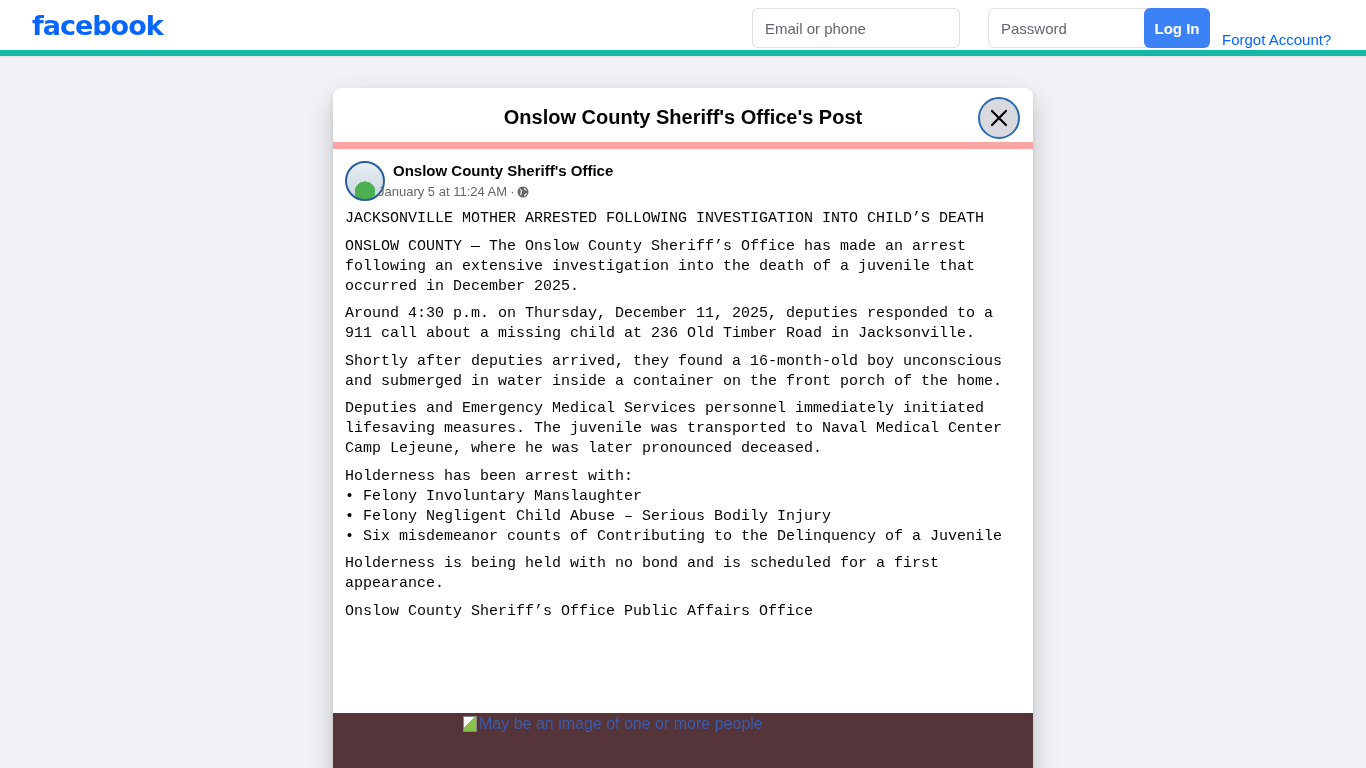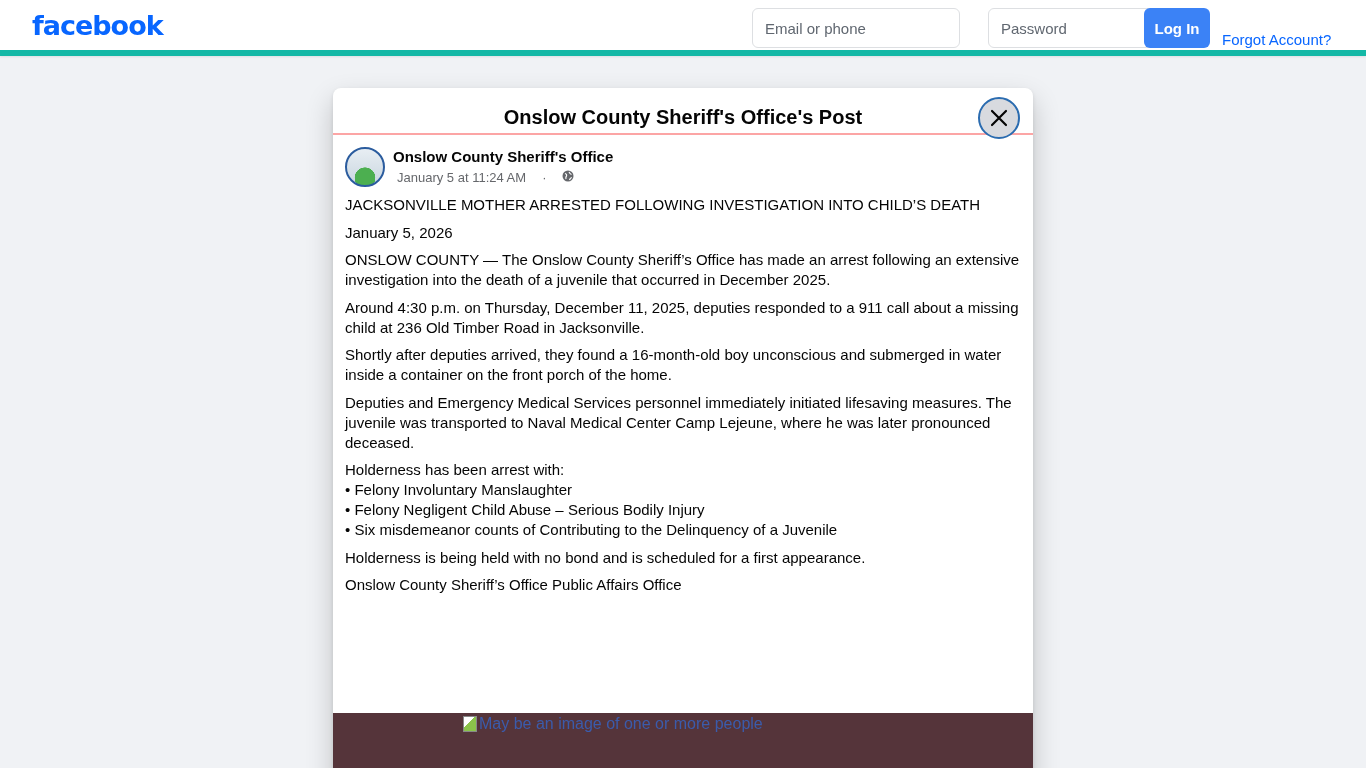--- a/index.html
+++ b/index.html
@@ -7,29 +7,29 @@
   body { background: #f0f2f5; font-family: "Liberation Sans", sans-serif; color: #1c1e21; position: relative; }
   .topbar { position: absolute; left: 0; top: 0; width: 1366px; height: 56px; background: #fff; border-bottom: 6px solid #14b8a6; box-shadow: 0 1px 2px rgba(0,0,0,0.08); text-decoration: underline; }
   .logo { position: absolute; left: 32px; top: 10px; font-family: "DejaVu Sans", sans-serif; font-weight: bold; font-size: 27px; color: #0866ff; letter-spacing: -1px; }
   .login-input { position: absolute; top: 8px; height: 40px; border: 1px solid #dddfe2; border-radius: 6px; background: #fff; padding: 0 12px; font-size: 15px; color: #606770; font-family: "Liberation Sans", sans-serif; }
   .login-input::placeholder { color: #606770; }
   #email { left: 752px; width: 208px; }
   #password { left: 948px; width: 188px; margin-left: 40px; }
   .login-btn { position: absolute; left: 1144px; top: 8px; width: 66px; height: 40px; background: #3b82f6; color: #fff; border: none; border-radius: 6px; font-weight: bold; font-size: 15px; font-family: "Liberation Sans", sans-serif; }
   .forgot { position: absolute; left: 1222px; top: 18px; font-size: 15px; color: #0866ff; text-decoration: none; margin-top: 13px; }
   .dialog { position: absolute; left: 333px; top: 88px; width: 700px; height: 700px; background: #fff; border-radius: 8px 8px 0 0; box-shadow: 0 12px 28px rgba(0,0,0,0.2), 0 2px 4px rgba(0,0,0,0.1); overflow: hidden; }
-  .dialog-header { height: 47px; border-bottom: 2px solid #fca5a5; position: relative; }
+  .dialog-header { height: 61px; border-bottom: 7px solid #fca5a5; position: relative; }
   .dialog-title { position: absolute; left: 0; right: 0; top: 18px; text-align: center; font-size: 20px; font-weight: bold; color: #050505; }
   .close-btn { position: absolute; right: 13px; top: 9px; width: 42px; height: 42px; border-radius: 50%; background: #d8dadf; border: 2px solid #2b6cb0; display: flex; align-items: center; justify-content: center; cursor: pointer; }
   .post-head { position: relative; height: 56px; }
   .avatar { position: absolute; left: 12px; top: 12px; width: 40px; height: 40px; border-radius: 50%; border: 2px solid #2b5c9e; background: radial-gradient(circle at 50% 80%, #4caf50 0 30%, transparent 31%), linear-gradient(#e8eef3, #c9d6e0); overflow: hidden; }
   .author { position: absolute; left: 60px; top: 13px; font-size: 15px; font-weight: 600; color: #050505; }
-  .meta { position: absolute; left: 64px; top: 35px; font-size: 13px; color: #65676b; display: flex; align-items: flex-start; gap: 16px; }
+  .meta { position: absolute; left: 45px; top: 35px; font-size: 13px; color: #65676b; display: flex; align-items: center; gap: 3px; }
   .body { padding: 4px 12px 0 12px; font-size: 15px; line-height: 20px; color: #050505; }
-  .body p { margin-bottom: 7.5px; }
+  .body p { margin-bottom: 7.5px; font-family: Liberation Mono, monospace; }
   .media { position: absolute; left: 0; top: 625px; width: 700px; height: 80px; background: #55343a; }
   .media-alt { position: absolute; left: 130px; top: 2px; font-size: 16px; color: #3b5bab; display: flex; align-items: center; gap: 2px; }
   .broken-img { width: 14px; height: 16px; background: linear-gradient(135deg, #fff 0 40%, #8bc34a 41% 100%); border: 1px solid #888; }
 </style>
 </head>
 <body>
 
 <div class="topbar">
   <div class="logo">facebook</div>
   <input id="email" class="login-input" type="text" placeholder="Email or phone" style="">
@@ -56,21 +56,20 @@
       <span>·</span>
       <svg width="12" height="12" viewBox="0 0 12 12">
           <circle cx="6" cy="6" r="5.5" fill="#65676b"></circle>
           <path d="M3 3.5 Q5 4 4.5 6 Q3.5 7 4 9 M7 2 Q8 4 9.5 4.5 M7.5 10 Q8 8 9.8 7.5" stroke="#fff" stroke-width="1.2" fill="none"></path>
         </svg>
     </div>
   </div>
 
   <div class="body">
     <p>JACKSONVILLE MOTHER ARRESTED FOLLOWING INVESTIGATION INTO CHILD’S DEATH</p>
-    <p>January 5, 2026</p>
     <p>ONSLOW COUNTY — The Onslow County Sheriff’s Office has made an arrest following an extensive investigation into the death of a juvenile that occurred in December 2025.</p>
     <p>Around 4:30 p.m. on Thursday, December 11, 2025, deputies responded to a 911 call about a missing child at 236 Old Timber Road in Jacksonville.</p>
     <p>Shortly after deputies arrived, they found a 16-month-old boy unconscious and submerged in water inside a container on the front porch of the home.</p>
     <p>Deputies and Emergency Medical Services personnel immediately initiated lifesaving measures. The juvenile was transported to Naval Medical Center Camp Lejeune, where he was later pronounced deceased.</p>
     <p>
       <span>Holderness has been arrest with:</span><br>
       <span>• Felony Involuntary Manslaughter</span><br>
       <span>• Felony Negligent Child Abuse – Serious Bodily Injury</span><br>
       <span>• Six misdemeanor counts of Contributing to the Delinquency of a Juvenile</span>
     </p>

